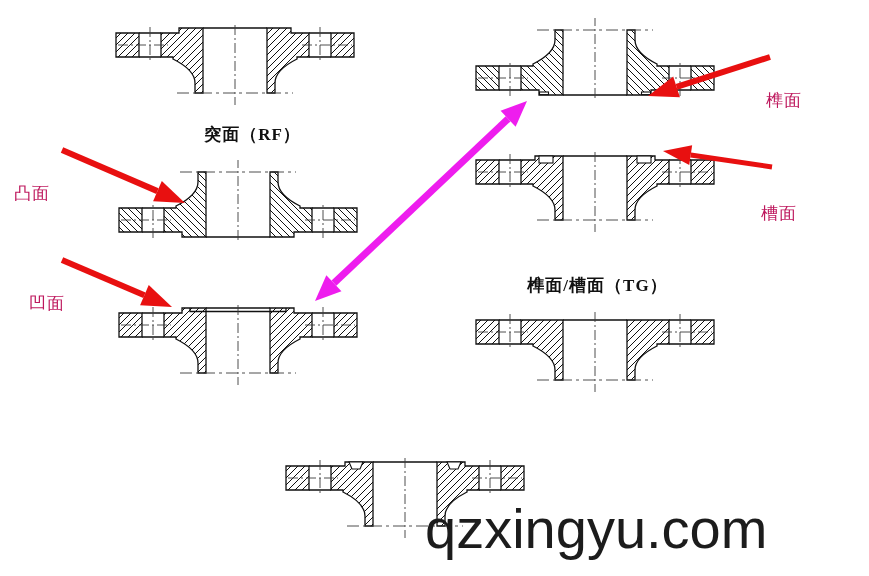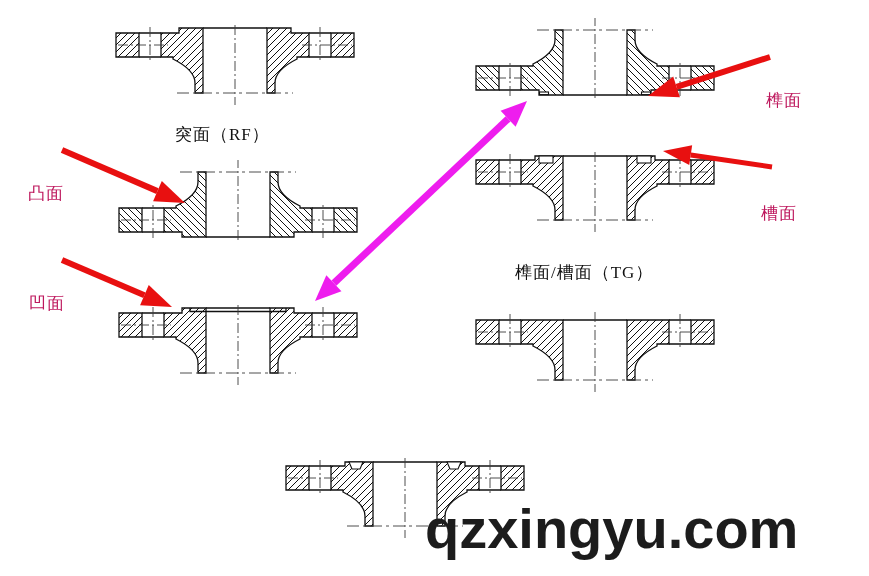--- a/index.html
+++ b/index.html
@@ -1,23 +1,23 @@
 <!DOCTYPE html>
 <html><head>
 <meta charset="utf-8">
 <style>
   html,body{margin:0;padding:0;background:#fff;}
   #canvas{position:relative;width:869px;height:576px;background:#ffffff;overflow:hidden;
           font-family:"Liberation Serif","DejaVu Serif",serif;}
   .flange{position:absolute;width:240px;height:80px;overflow:visible;}
-  .caption{position:absolute;font-size:17px;color:#111;letter-spacing:1px;white-space:nowrap;}
+  .caption{position:absolute;font-size:17px;color:#111;text-align:center;letter-spacing:1px;white-space:nowrap;font-weight:bold;}
   .redlabel{position:absolute;font-size:17px;color:#be185d;white-space:nowrap;letter-spacing:1px;margin-top:48px;}
   #arrows{position:absolute;left:0;top:0;pointer-events:none;}
   #watermark{position:absolute;left:425px;top:496px;font-family:"Liberation Sans","DejaVu Sans",sans-serif;
-             font-size:56px;color:#1c1c1c;letter-spacing:0px;white-space:nowrap;font-weight:bold;}
+             font-size:56px;color:#1c1c1c;letter-spacing:0px;white-space:nowrap;}
   
   .hx{fill:url(#hatch);stroke:#111;stroke-width:1.3;}
   .ln{stroke:#111;stroke-width:1.3;fill:none;}
   .cut{fill:#fff;stroke:#111;stroke-width:1.1;}
   .cl{stroke:#3a3a3a;stroke-width:0.9;fill:none;stroke-dasharray:10 3 2 3;}
   .cl2{stroke:#3a3a3a;stroke-width:0.9;fill:none;stroke-dasharray:12 4 3 4;}
 </style>
 </head>
 <body>
 
@@ -114,23 +114,23 @@
       <path class="ln" d="M24,8 H46 M194,8 H216 M24,32 H46 M194,32 H216 M88,4 H152"></path>
       <path class="cut" d="M64,4 L78,4 L75,11 L67,11 Z"></path>
       <path class="cut" d="M162,4 L176,4 L173,11 L165,11 Z"></path>
       <path class="cl" d="M120,0 V80"></path>
       <path class="cl" d="M3,20 H53 M187,20 H237"></path>
       <path class="cl" d="M35,2 V38 M205,2 V38"></path>
       <path class="cl2" d="M62,68 H178"></path>
     </svg>
 
   <div class="caption" style="left:175px;top:123px;width:155px">突面（RF）</div>
-  <div class="caption" style="left:515px;top:261px;width:165px">榫面/槽面（TG）</div>
+  <div class="caption" style="left:515px;top:274px;width:165px">榫面/槽面（TG）</div>
 
-  <div class="redlabel" style="left:28px;top:134px">凸面</div>
+  <div class="redlabel" style="left:14px;top:134px">凸面</div>
   <div class="redlabel" style="left:29px;top:244px">凹面</div>
   <div class="redlabel" style="left:766px;top:41px">榫面</div>
   <div class="redlabel" style="left:761px;top:154px">槽面</div>
 
   <svg id="arrows" width="869" height="576">
       <line x1="62" y1="150" x2="157.448873785418" y2="191.12837650916384" stroke="#e81010" stroke-width="6"></line>
       <polygon fill="#e81010" points="185,203 153.09594517211139,201.23045612117724 161.8018023987246,181.02629689715044"></polygon>
       <line x1="62" y1="260" x2="144.4126936244418" y2="295.21269636680694" stroke="#e81010" stroke-width="6"></line>
       <polygon fill="#e81010" points="172,307 140.09068229227103,305.32804203784497 148.73470495661257,285.0973506957689"></polygon>
       <line x1="770" y1="57" x2="676.5754427449639" y2="86.86522731923284" stroke="#e81010" stroke-width="6"></line>

